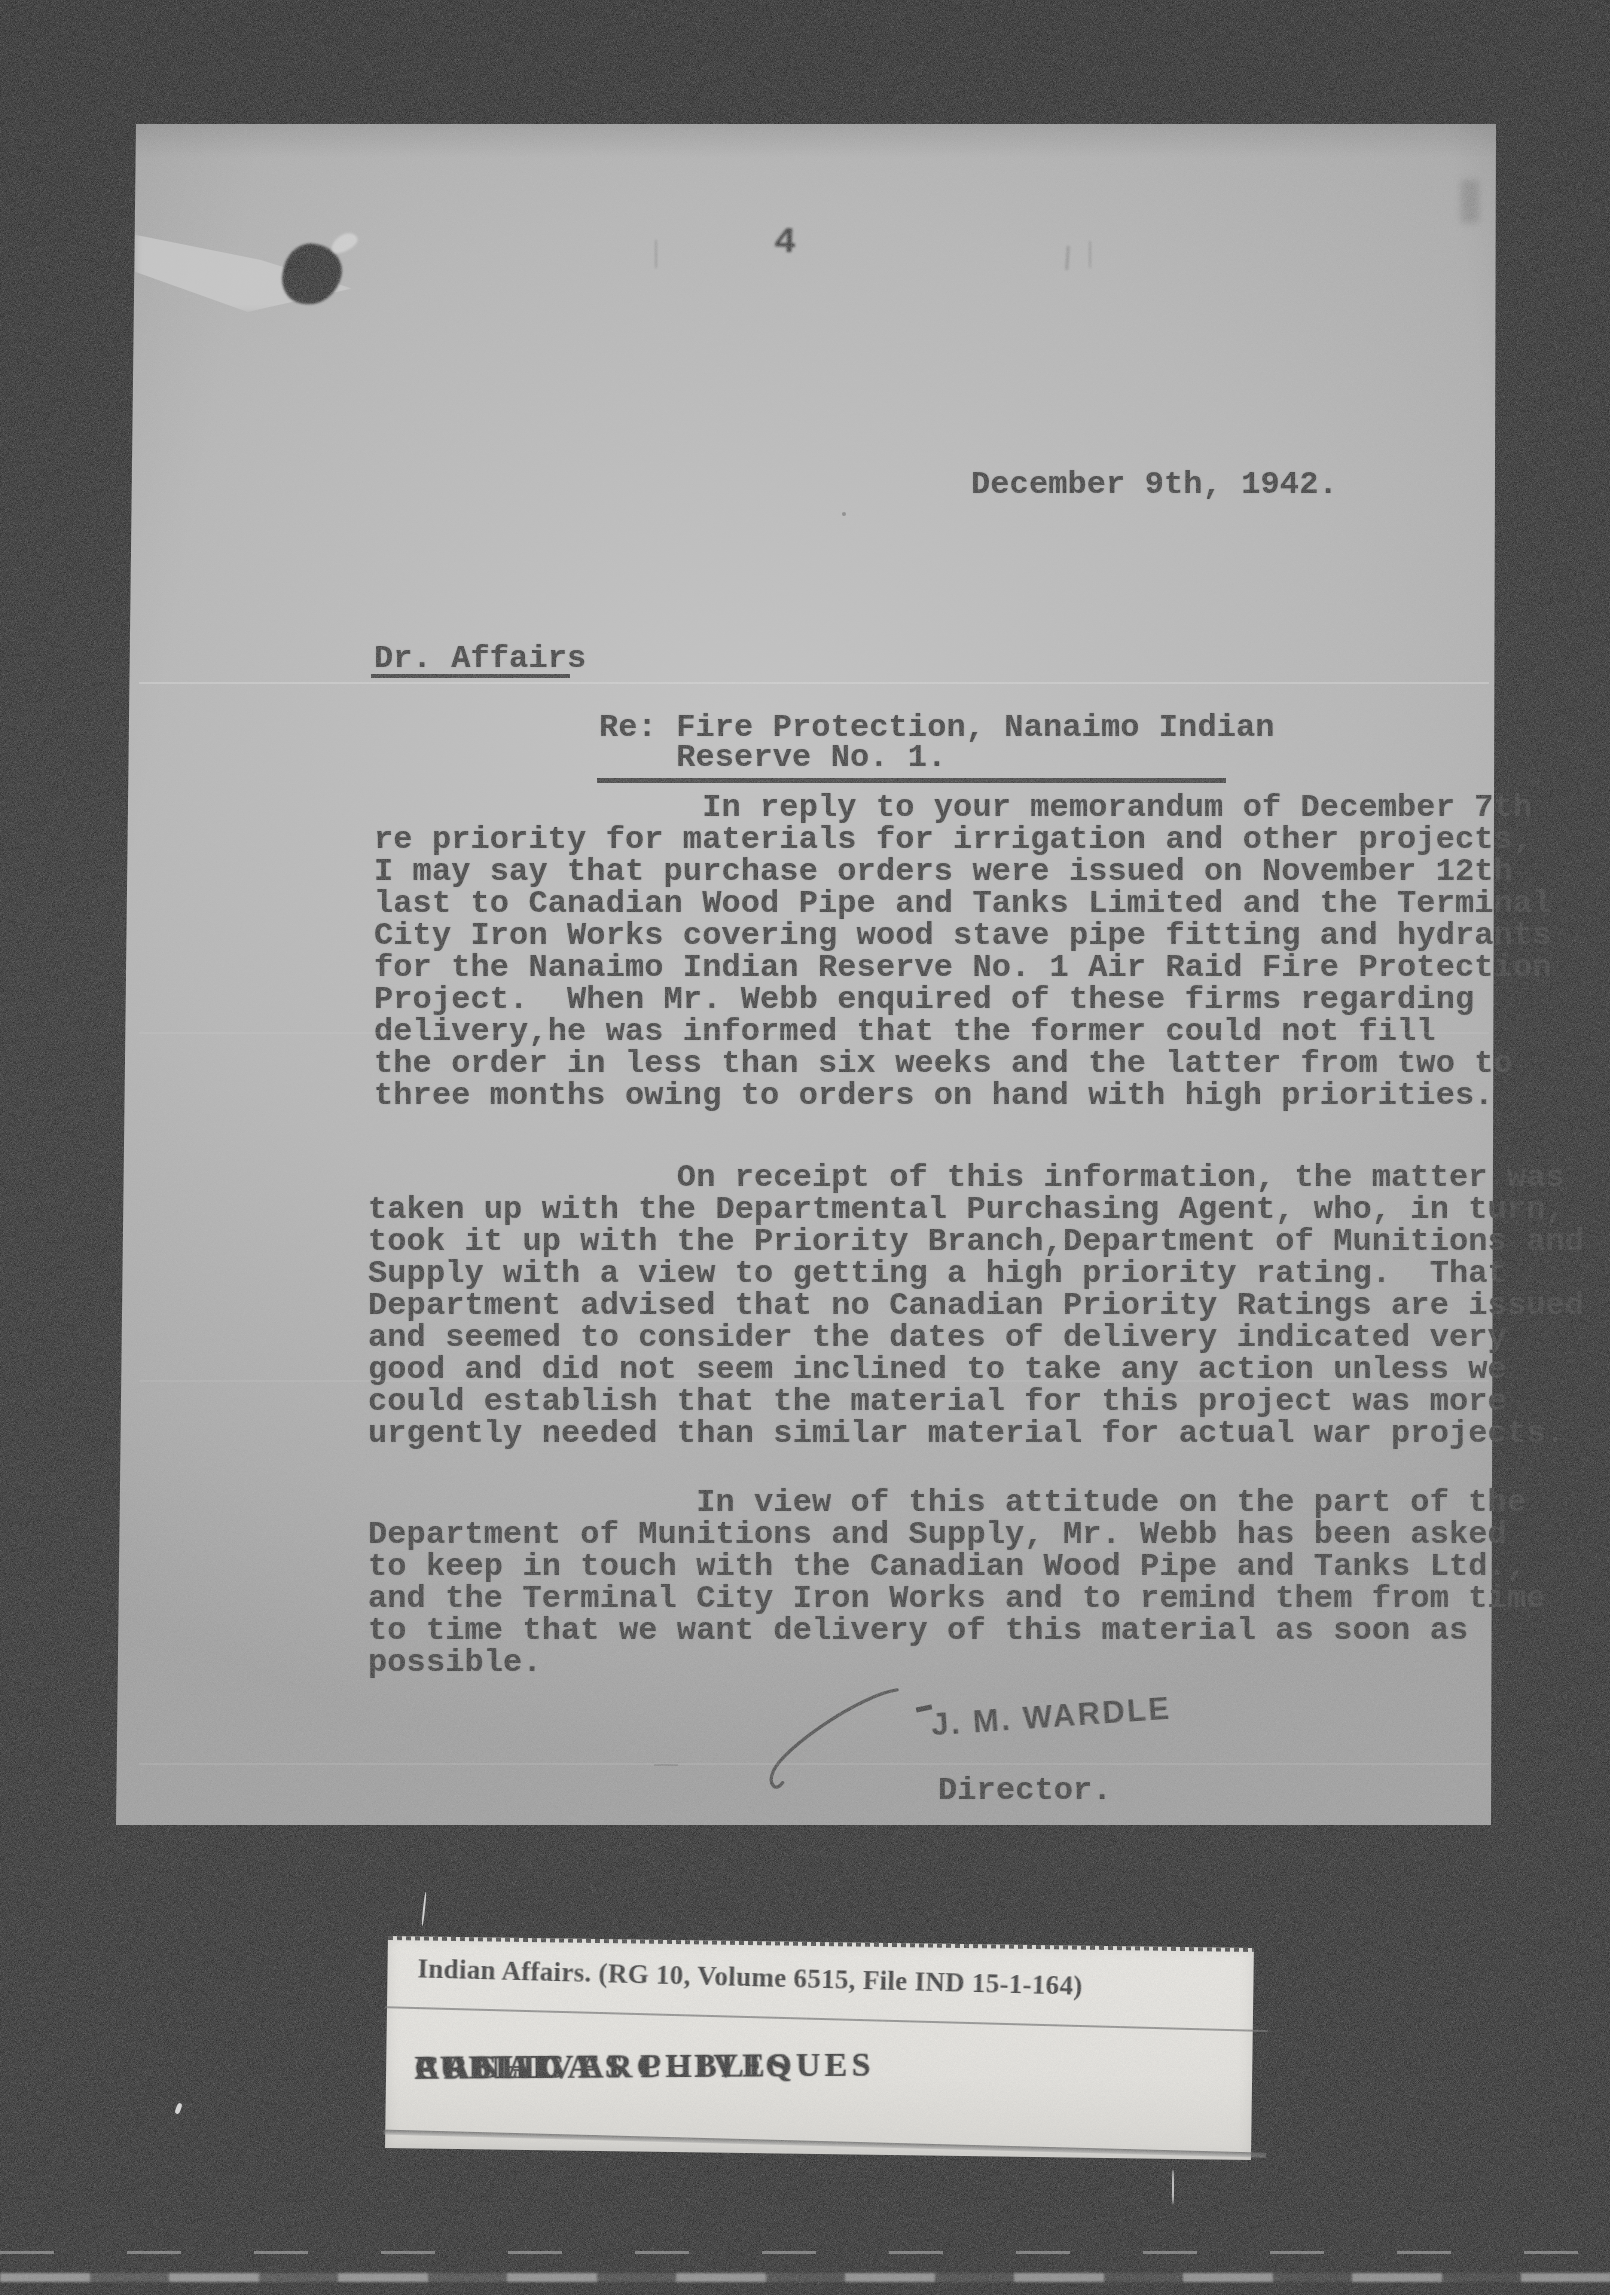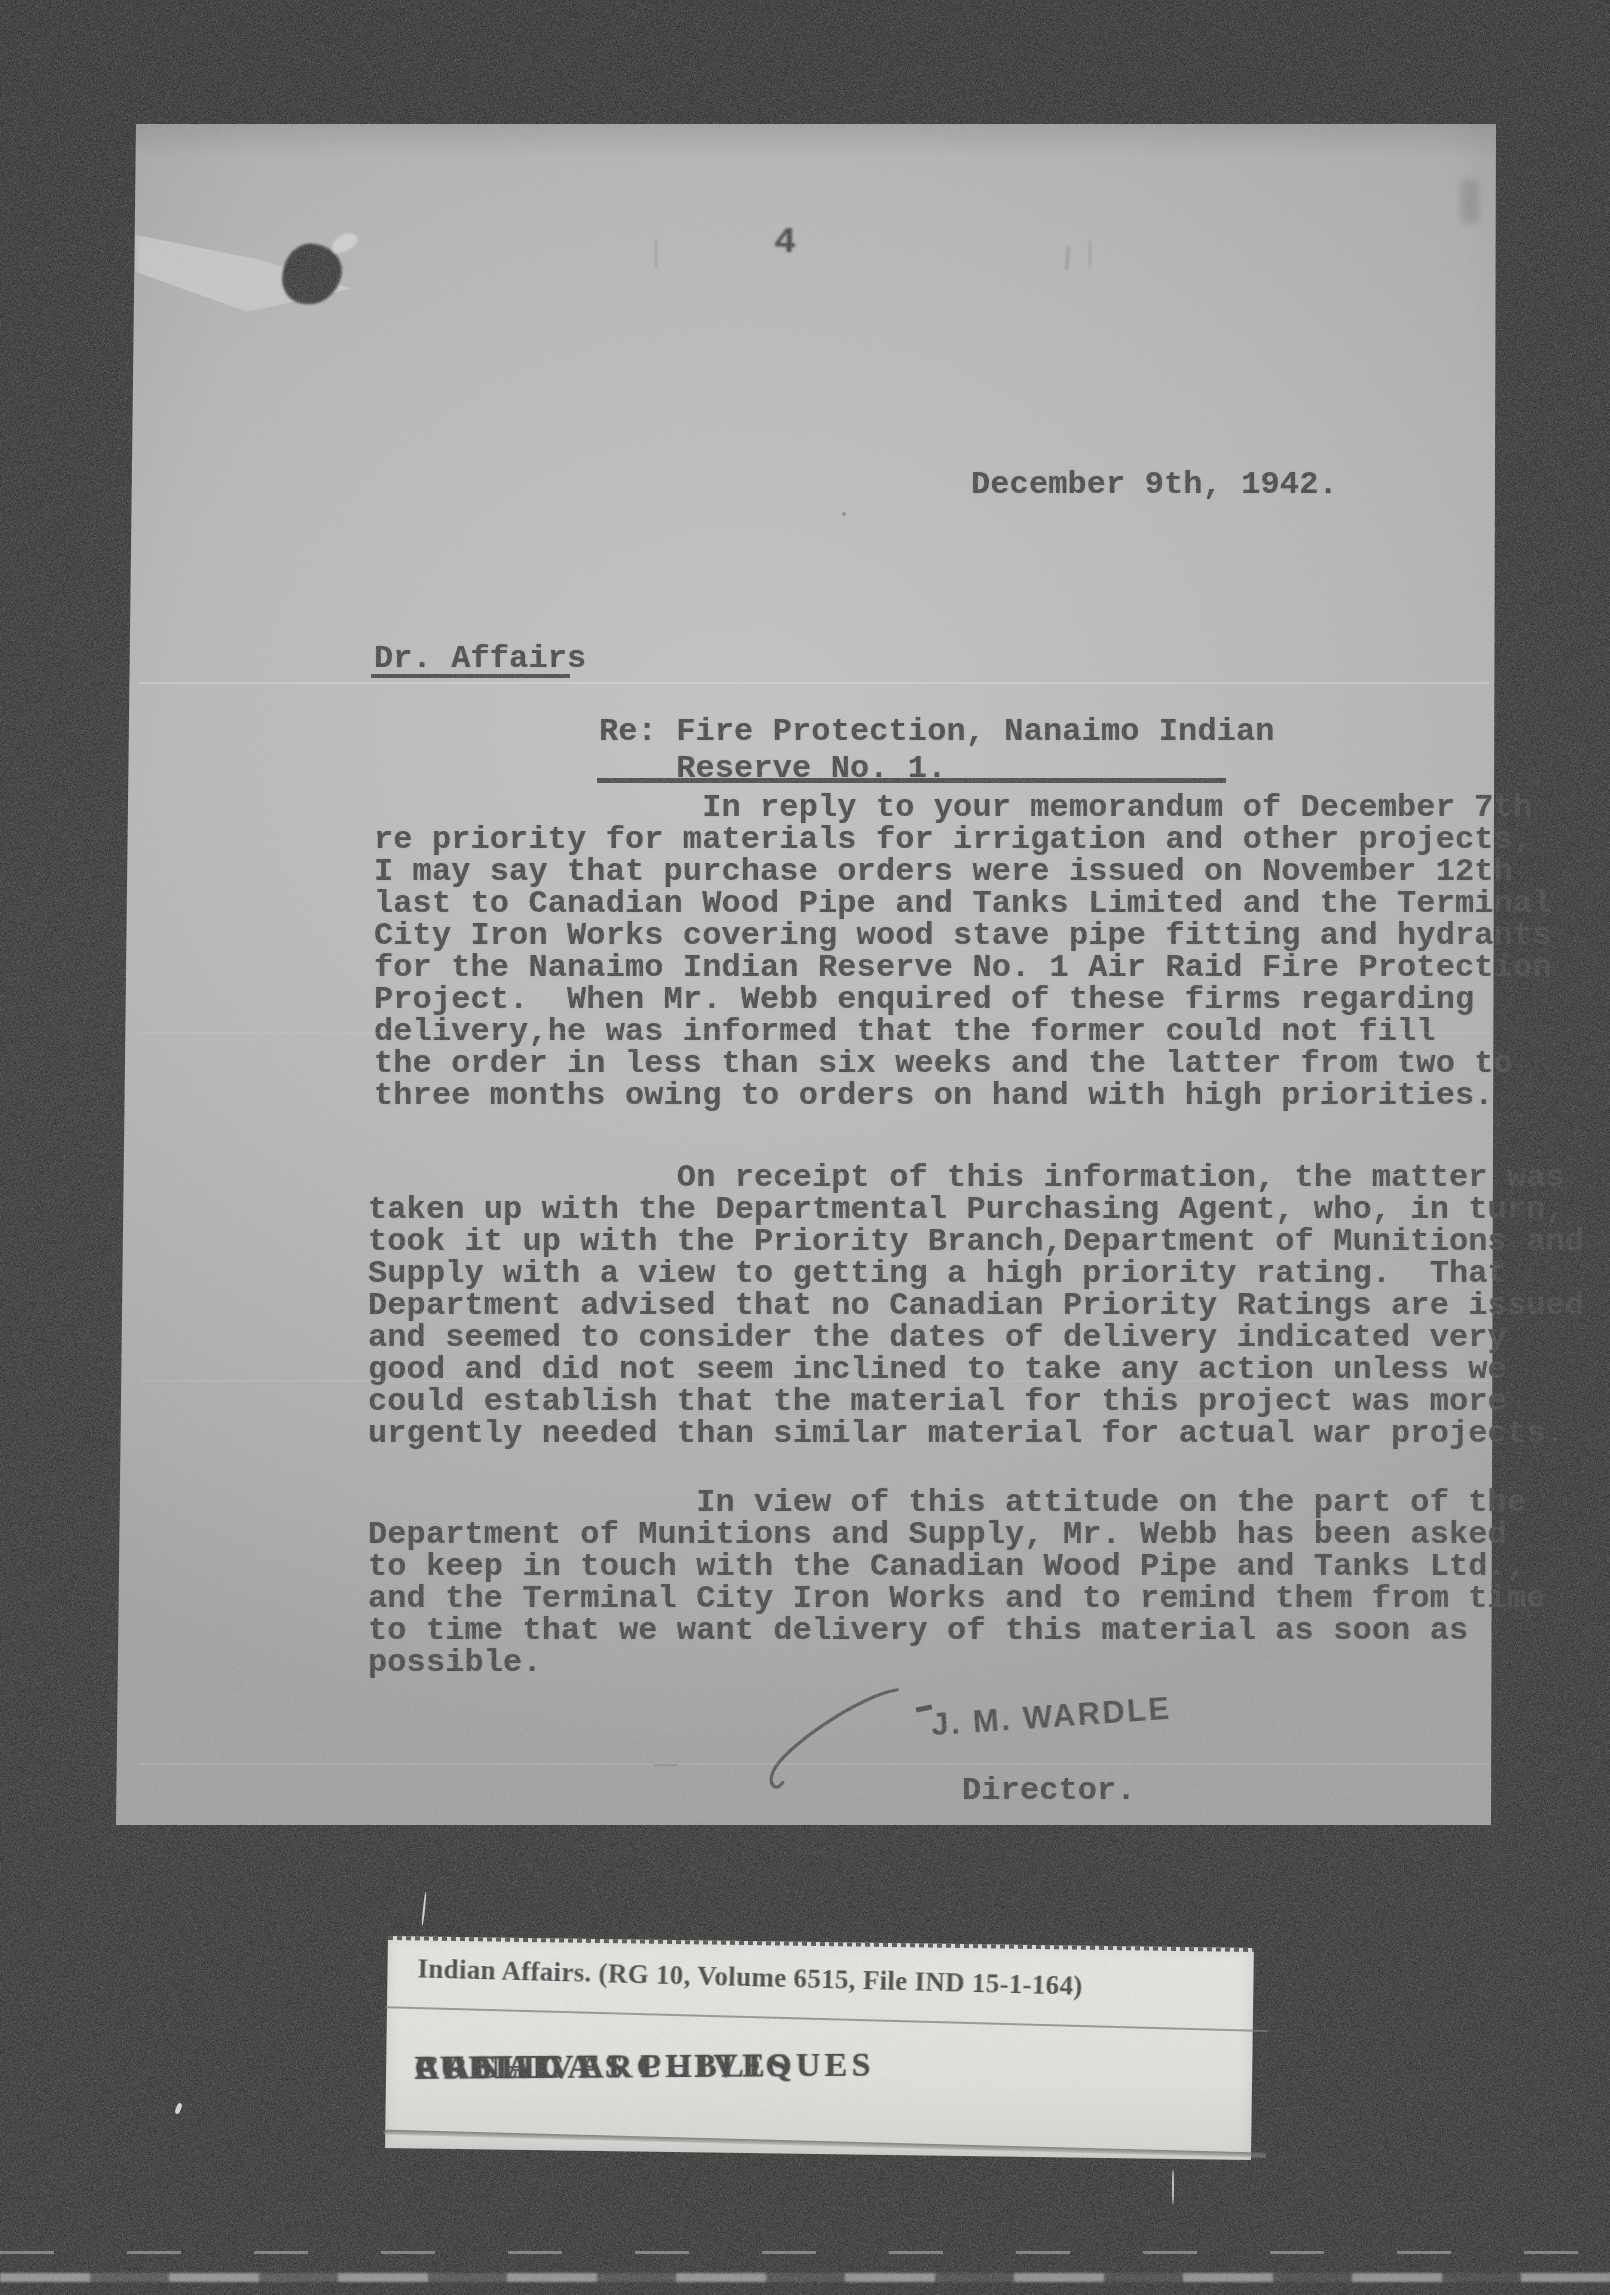--- a/index.html
+++ b/index.html
@@ -13,21 +13,21 @@
     clip-path:polygon(136px 0px,1496px 0px,1491px 1701px,116px 1701px);
     background:
       linear-gradient(100deg,rgba(0,0,0,.10) 0%,rgba(0,0,0,0) 14%),
       linear-gradient(262deg,rgba(0,0,0,.22) 0%,rgba(0,0,0,0) 9%),
       linear-gradient(180deg,rgba(70,70,70,.25) 0%,rgba(0,0,0,0) 2%),
       radial-gradient(ellipse 75% 60% at 46% 36%,#c3c3c3 0%,#b2b2b2 52%,#a2a2a2 82%,#949494 100%);
   }
   .typew{font-family:"Liberation Mono","DejaVu Sans Mono",monospace;font-weight:700;
     font-size:32px;line-height:32px;letter-spacing:0.1px;color:#1f1f1f;white-space:pre;
     text-shadow:0 0 1.2px rgba(30,30,30,.5);filter:blur(0.3px);}
-  .subject{line-height:37px;}
+  .subject{line-height:30px;}
   .rule{background:#222;filter:blur(0.6px);}
   .scanline{left:139px;width:1350px;height:1.8px;background:rgba(235,235,235,.4);filter:blur(0.6px);}
 
   
   .tear-light{left:135px;top:228px;width:217px;height:84px;background:#cfcfcf;opacity:.8;
     filter:blur(4.2px);clip-path:polygon(0 8%,58% 38%,100% 72%,52% 100%,0 52%);}
   .tear-hole{left:283px;top:244px;width:58px;height:61px;background:#0d0d0d;
     border-radius:48% 52% 58% 42% / 52% 44% 62% 46%;transform:rotate(12deg);filter:blur(0.9px);}
   .tear-sliver{left:330px;top:235px;width:28px;height:15.7px;background:#d9d9d9;
     border-radius:60% 40% 50% 50% / 60% 60% 40% 40%;transform:rotate(-28deg);filter:blur(1.2px);opacity:.9;}
@@ -35,21 +35,21 @@
   .mark4{left:774px;top:221px;font-family:"Liberation Mono",monospace;font-weight:700;
     font-size:37px;color:#1b1b1b;transform:rotate(2deg);filter:blur(0.8px);}
   .tick{background:#3a3a3a;filter:blur(1.2px);}
 
   
   .sig-name{left:931px;top:1699px;font-family:"Liberation Sans","DejaVu Sans",sans-serif;
     font-weight:700;font-size:31px;letter-spacing:2.4px;color:#222;
     transform:rotate(-4deg);filter:blur(0.3px);}
   .sig-dash{left:916px;top:1706px;width:15.7px;height:4.8px;background:#242424;
     transform:rotate(-12deg);filter:blur(0.6px);}
-  .sig-title{left:938px;top:1775px;margin-left:24px;}
+  .sig-title{left:938px;top:1775px;}
 
   
   .label{left:388px;top:1936px;width:866px;height:212px;transform:rotate(.8deg);
     transform-origin:left top;
     background:linear-gradient(180deg,#f2f0ea 0%,#edebe5 62%,#dedcd6 100%);
     box-shadow:inset 0 0 13.3px rgba(70,70,70,.18);}
   .label *{position:absolute;}
   .perf{left:0;top:0;width:100%;height:4.2px;
     background:repeating-linear-gradient(90deg,#0a0a0a 0 4.8px,rgba(0,0,0,0) 4.8px 9px);opacity:.85;}
   .label-ref{left:30px;top:20.5px;font-family:"Liberation Serif","DejaVu Serif",serif;

